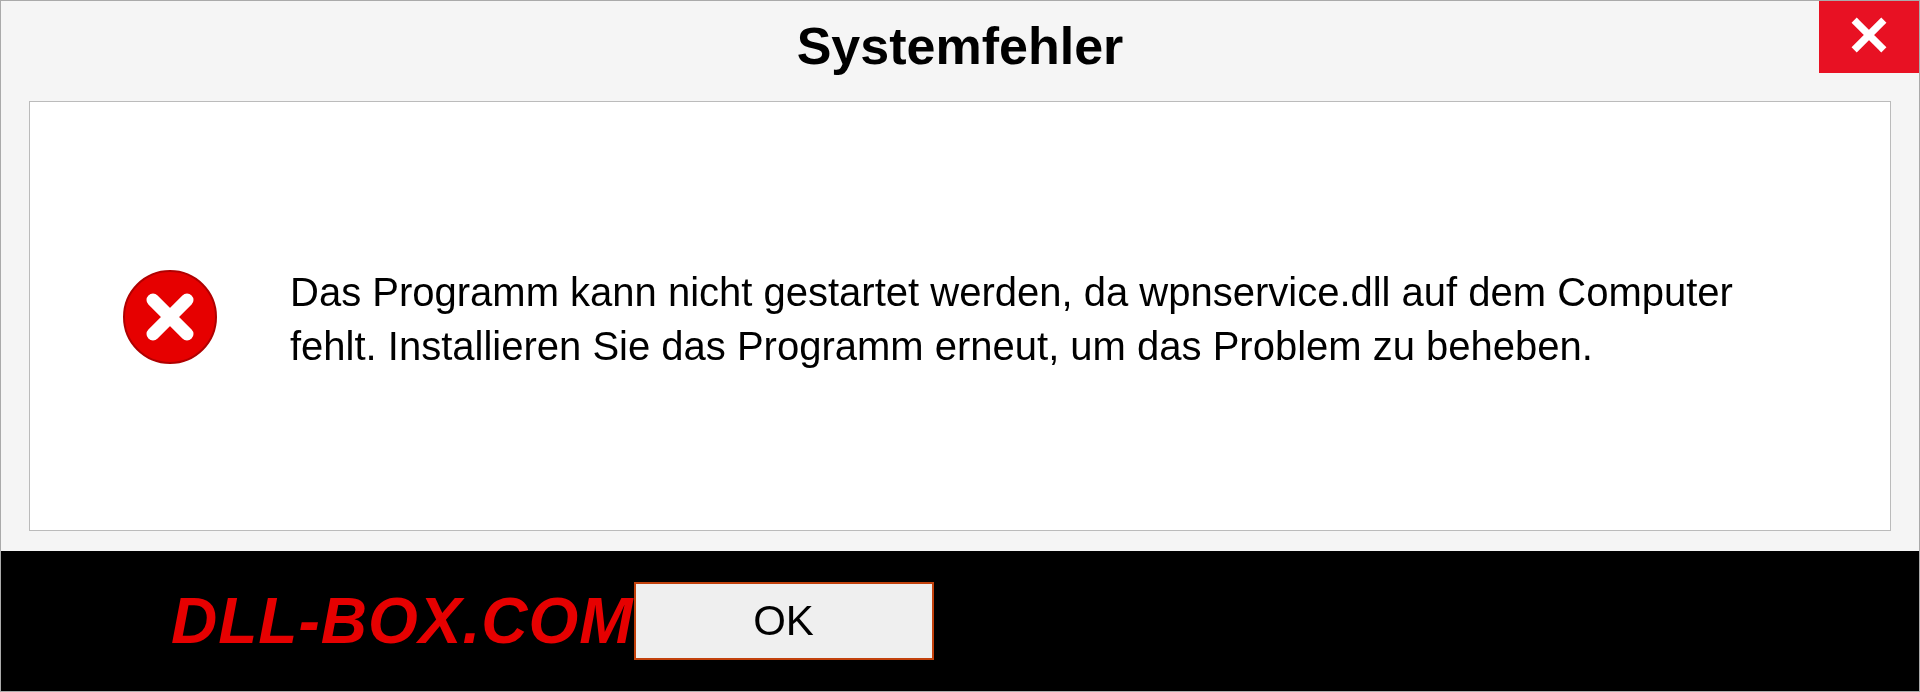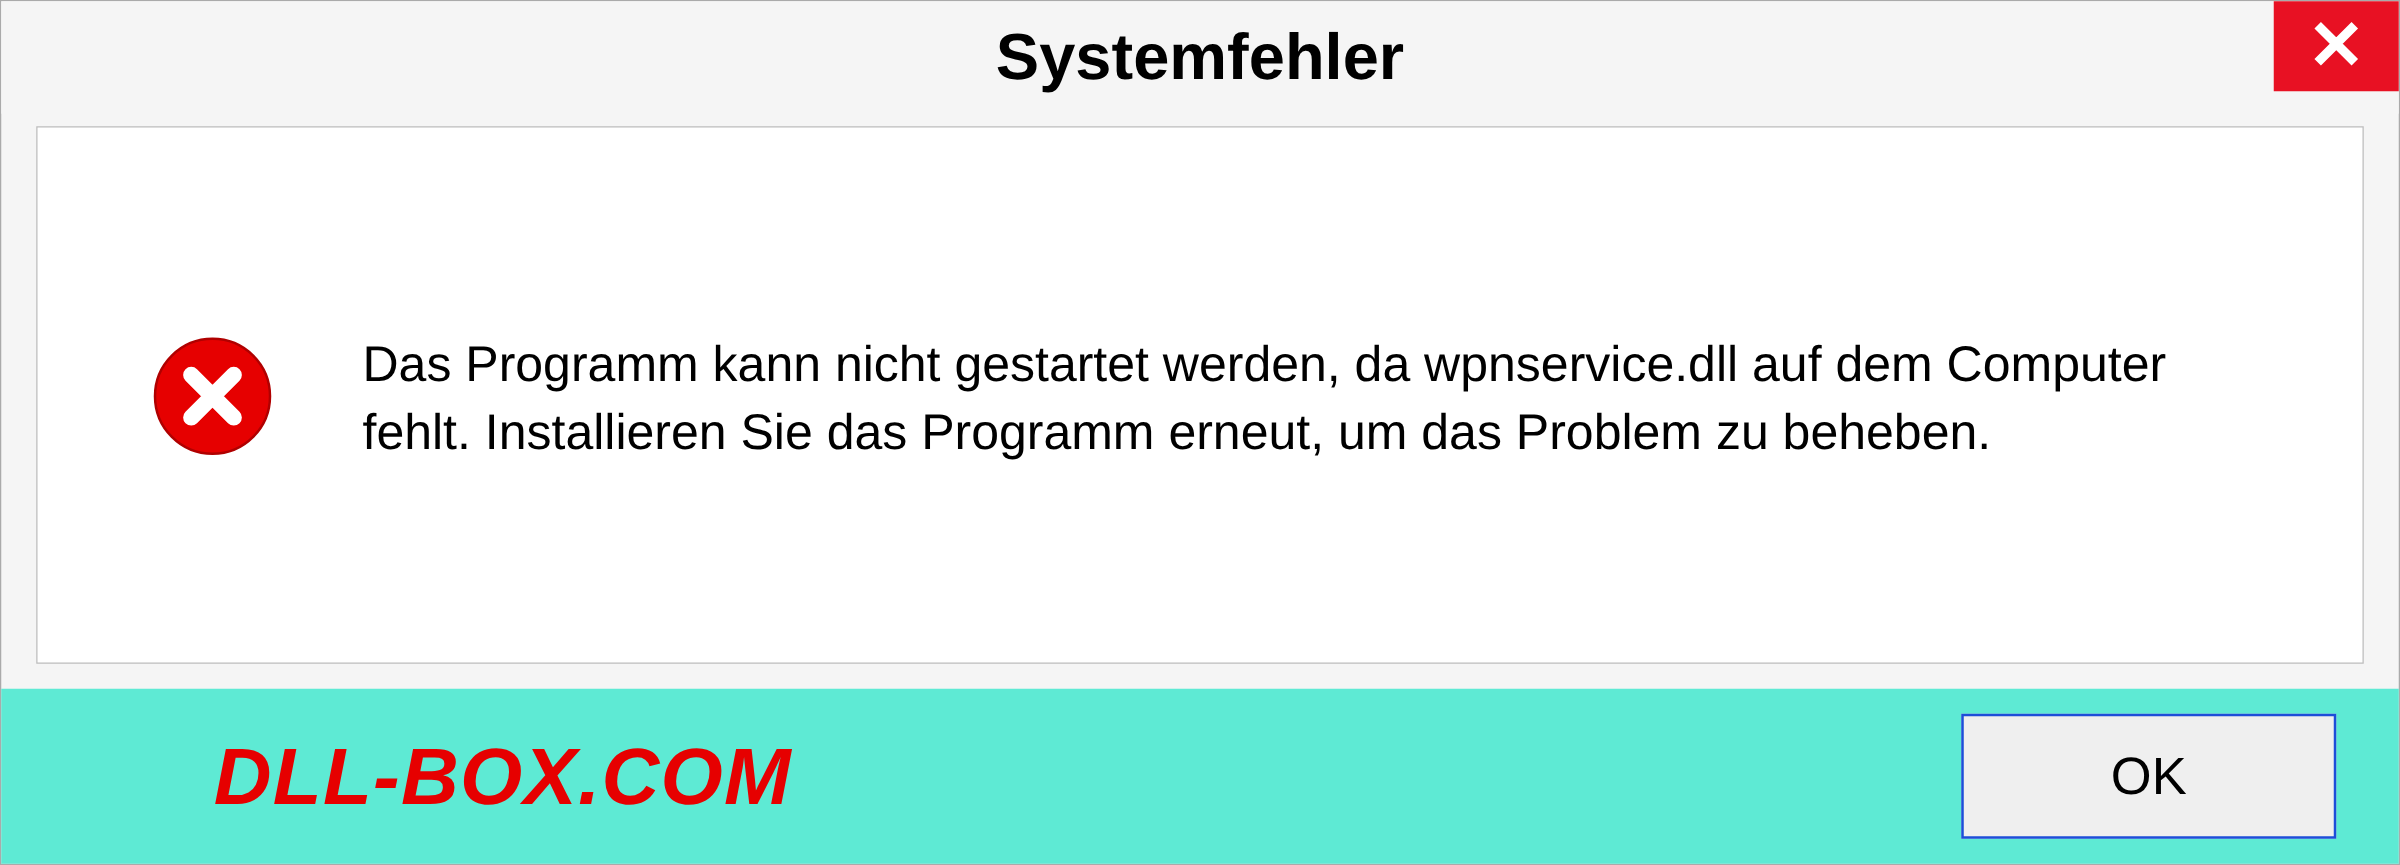--- a/index.html
+++ b/index.html
@@ -72,37 +72,37 @@
     .message-text {
       font-size: 40px;
       line-height: 1.35;
       color: #000;
       font-weight: 400;
     }
     .footer {
       height: 140px;
       display: flex;
       align-items: center;
-      justify-content: space-between;
+      justify-content: flex-start;
       padding: 0 50px 0 170px;
-      background: #5eead4;
+      background: #000000;
     }
     .watermark {
       font-size: 64px;
       font-weight: 900;
       font-style: italic;
       color: #e60000;
       letter-spacing: 1px;
       font-family: Arial, Helvetica, sans-serif;
     }
     .ok-button {
       width: 300px;
-      height: 100px;
+      height: 78px;
       background: #efefef;
-      border: 2px solid #1d4ed8;
+      border: 2px solid #c2410c;
       font-size: 42px;
       color: #000;
       display: flex;
       align-items: center;
       justify-content: center;
       cursor: pointer;
       font-family: Arial, Helvetica, sans-serif;
     }
   </style>
 </head>

